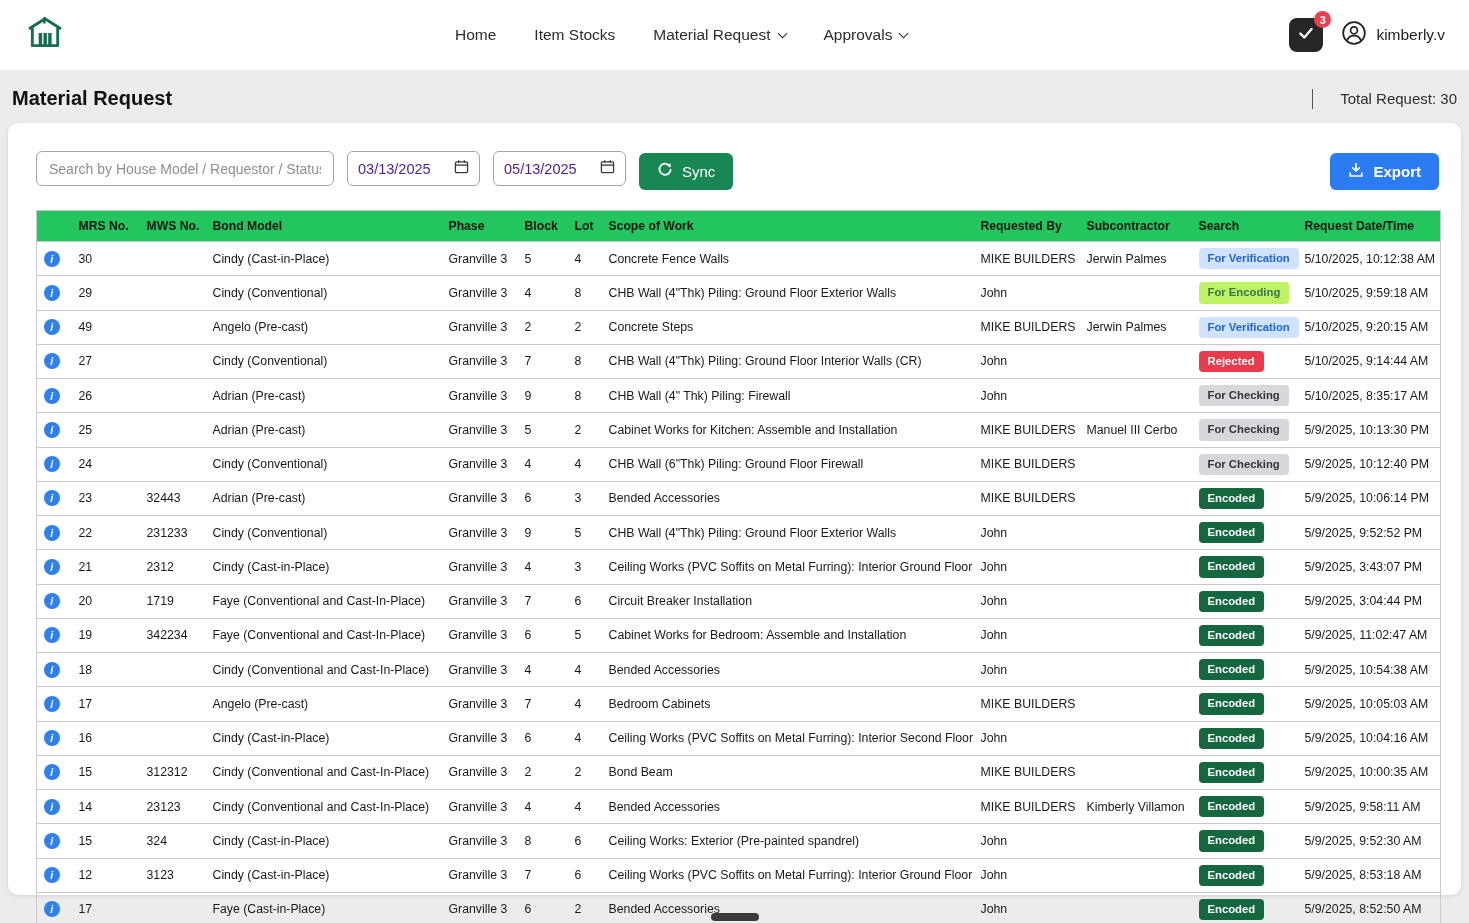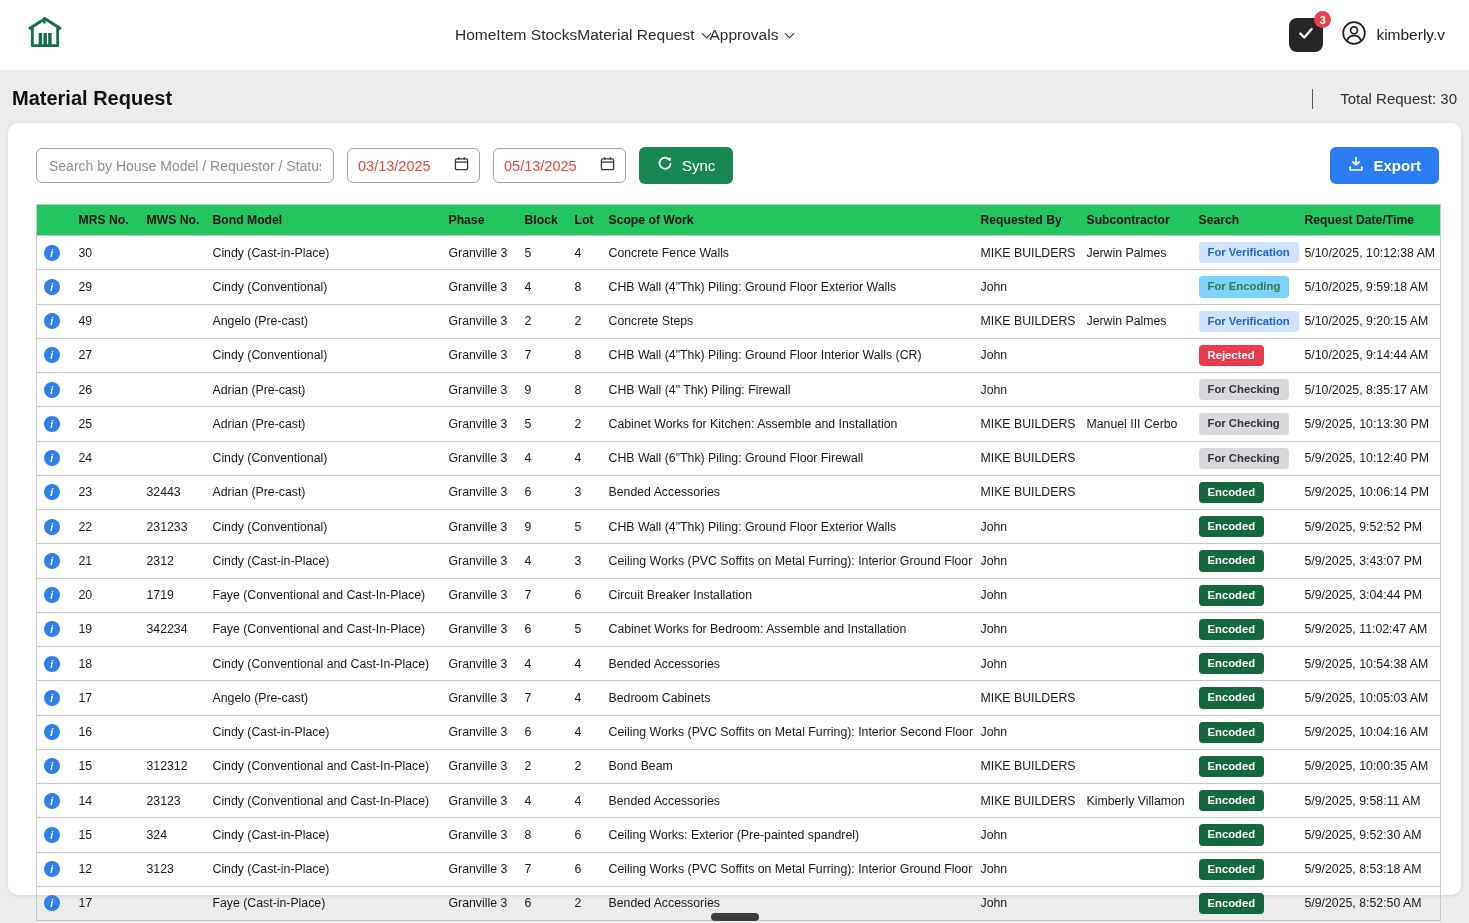--- a/index.html
+++ b/index.html
@@ -3,21 +3,21 @@
 <meta charset="utf-8">
 <style>
   * { box-sizing: border-box; }
   html,body { margin:0; padding:0; }
   body { background:#ececec; font-family:"Liberation Sans", sans-serif; color:#1d1d1f; }
   .page { width:1469px; height:923px; position:relative; overflow:hidden; background:#ececec; }
 
   
   .navbar { height:70px; background:#ffffff; display:flex; align-items:center; padding:0 24px; position:relative; }
   .logo-wrap { width:42px; height:42px; display:flex; align-items:center; justify-content:center; }
-  .nav-links { position:absolute; left:455px; top:0; height:70px; display:flex; align-items:center; }
+  .nav-links { position:absolute; left:455px; top:0; height:70px; display:flex; align-items:center; gap:38px; }
   .nav-link { font-size:15.5px; color:#2c2c2c; display:flex; align-items:center; cursor:pointer; }
   .chev { width:7px; height:7px; border-right:1.8px solid #2c2c2c; border-bottom:1.8px solid #2c2c2c; transform:rotate(45deg); display:inline-block; margin-left:8px; margin-top:-4px; }
   .nav-right { margin-left:auto; display:flex; align-items:center; gap:18px; }
   .notif { position:relative; width:34px; height:34px; background:#262626; border-radius:8px; display:flex; align-items:center; justify-content:center; cursor:pointer; }
   .notif-badge { position:absolute; top:-7px; right:-8px; background:#e8404e; color:#fff; font-size:11px; font-weight:bold; min-width:17px; height:17px; border-radius:50%; display:flex; align-items:center; justify-content:center; }
   .user { display:flex; align-items:center; gap:9px; font-size:15.5px; color:#1f1f1f; cursor:pointer; }
 
   
   .page-header { display:flex; justify-content:space-between; align-items:center; padding:17px 12px 13px 12px; }
   .page-title { font-size:20px; font-weight:bold; color:#101010; }
@@ -25,22 +25,22 @@
   .total-divider { width:1px; height:20px; background:#555; margin-right:6px; }
 
   
   .card { background:#fff; margin:0 8px; border-radius:10px; box-shadow:0 1px 4px rgba(0,0,0,0.10); padding:24px 22px 14px 28px; height:772px; position:relative; }
 
   
   .toolbar { display:flex; align-items:center; gap:13px; }
   .search-input { width:298px; height:35px; border:1px solid #a5a5a5; border-radius:6px; padding:0 12px; font-size:14px; color:#222; font-family:inherit; outline:none; }
   .search-input::placeholder { color:#8f8f8f; }
   .date-field { display:flex; align-items:center; height:35px; border:1px solid #a5a5a5; border-radius:6px; padding:0 10px; width:133px; justify-content:space-between; background:#fff; }
-  .date-field input { border:none; outline:none; width:86px; font-size:14.5px; color:#ef4444; font-family:inherit; padding:0; }
-  .btn { display:inline-flex; align-items:center; gap:9px; border:none; border-radius:6px; height:37px; padding:0 18px; font-size:15px; color:#fff; font-family:inherit; cursor:pointer; font-weight:500; }
+  .date-field input { border:none; outline:none; width:86px; font-size:14.5px; color:#4c1d95; font-family:inherit; padding:0; }
+  .btn { display:inline-flex; align-items:center; gap:9px; border:none; border-radius:6px; height:37px; padding:0 18px; font-size:15px; color:#fff; font-family:inherit; cursor:pointer; font-weight:500;margin-top:6px; }
   .btn-sync { background:#198754; }
   .btn-export { background:#2b7bf3; margin-left:auto; font-weight:600; }
 
   
   table { width:100%; border-collapse:collapse; table-layout:fixed; margin-top:20px; font-size:12.3px; border:1px solid #c9c9c9; }
   thead th { font-size:12.2px; font-weight:bold; text-align:left; padding:8px 8px 8px 4px; color:#151515; white-space:nowrap; overflow:hidden; background:#22c55e; }
   tbody td { padding:6px 8px 6px 4px; white-space:nowrap; overflow:hidden; color:#191919; border-top:1px solid #c9c9c9; }
   td.col-info, th.col-info { text-align:center; padding-left:0; }
   .info-icon { display:inline-flex; width:16px; height:16px; border-radius:50%; background:#2f80ed; color:#fff; font-size:10.5px; font-weight:bold; font-style:italic; align-items:center; justify-content:center; cursor:pointer; }
   .badge { display:inline-block; padding:3px 9px; border-radius:4px; font-size:11.3px; font-weight:bold; line-height:1.35; }
@@ -212,21 +212,21 @@
             <td class="col-info"><span class="info-icon">i</span></td>
             <td>29</td>
             <td></td>
             <td>Cindy (Conventional)</td>
             <td>Granville 3</td>
             <td>4</td>
             <td>8</td>
             <td>CHB Wall (4"Thk) Piling: Ground Floor Exterior Walls</td>
             <td>John</td>
             <td></td>
-            <td><span class="badge" style="background: #7dd3fc; color: rgb(53, 121, 75);">For Encoding</span></td>
+            <td><span class="badge" style="background: #bef264; color: rgb(53, 121, 75);">For Encoding</span></td>
             <td>5/10/2025, 9:59:18 AM</td>
           </tr>
           <tr>
             <td class="col-info"><span class="info-icon">i</span></td>
             <td>49</td>
             <td></td>
             <td>Angelo (Pre-cast)</td>
             <td>Granville 3</td>
             <td>2</td>
             <td>2</td>

